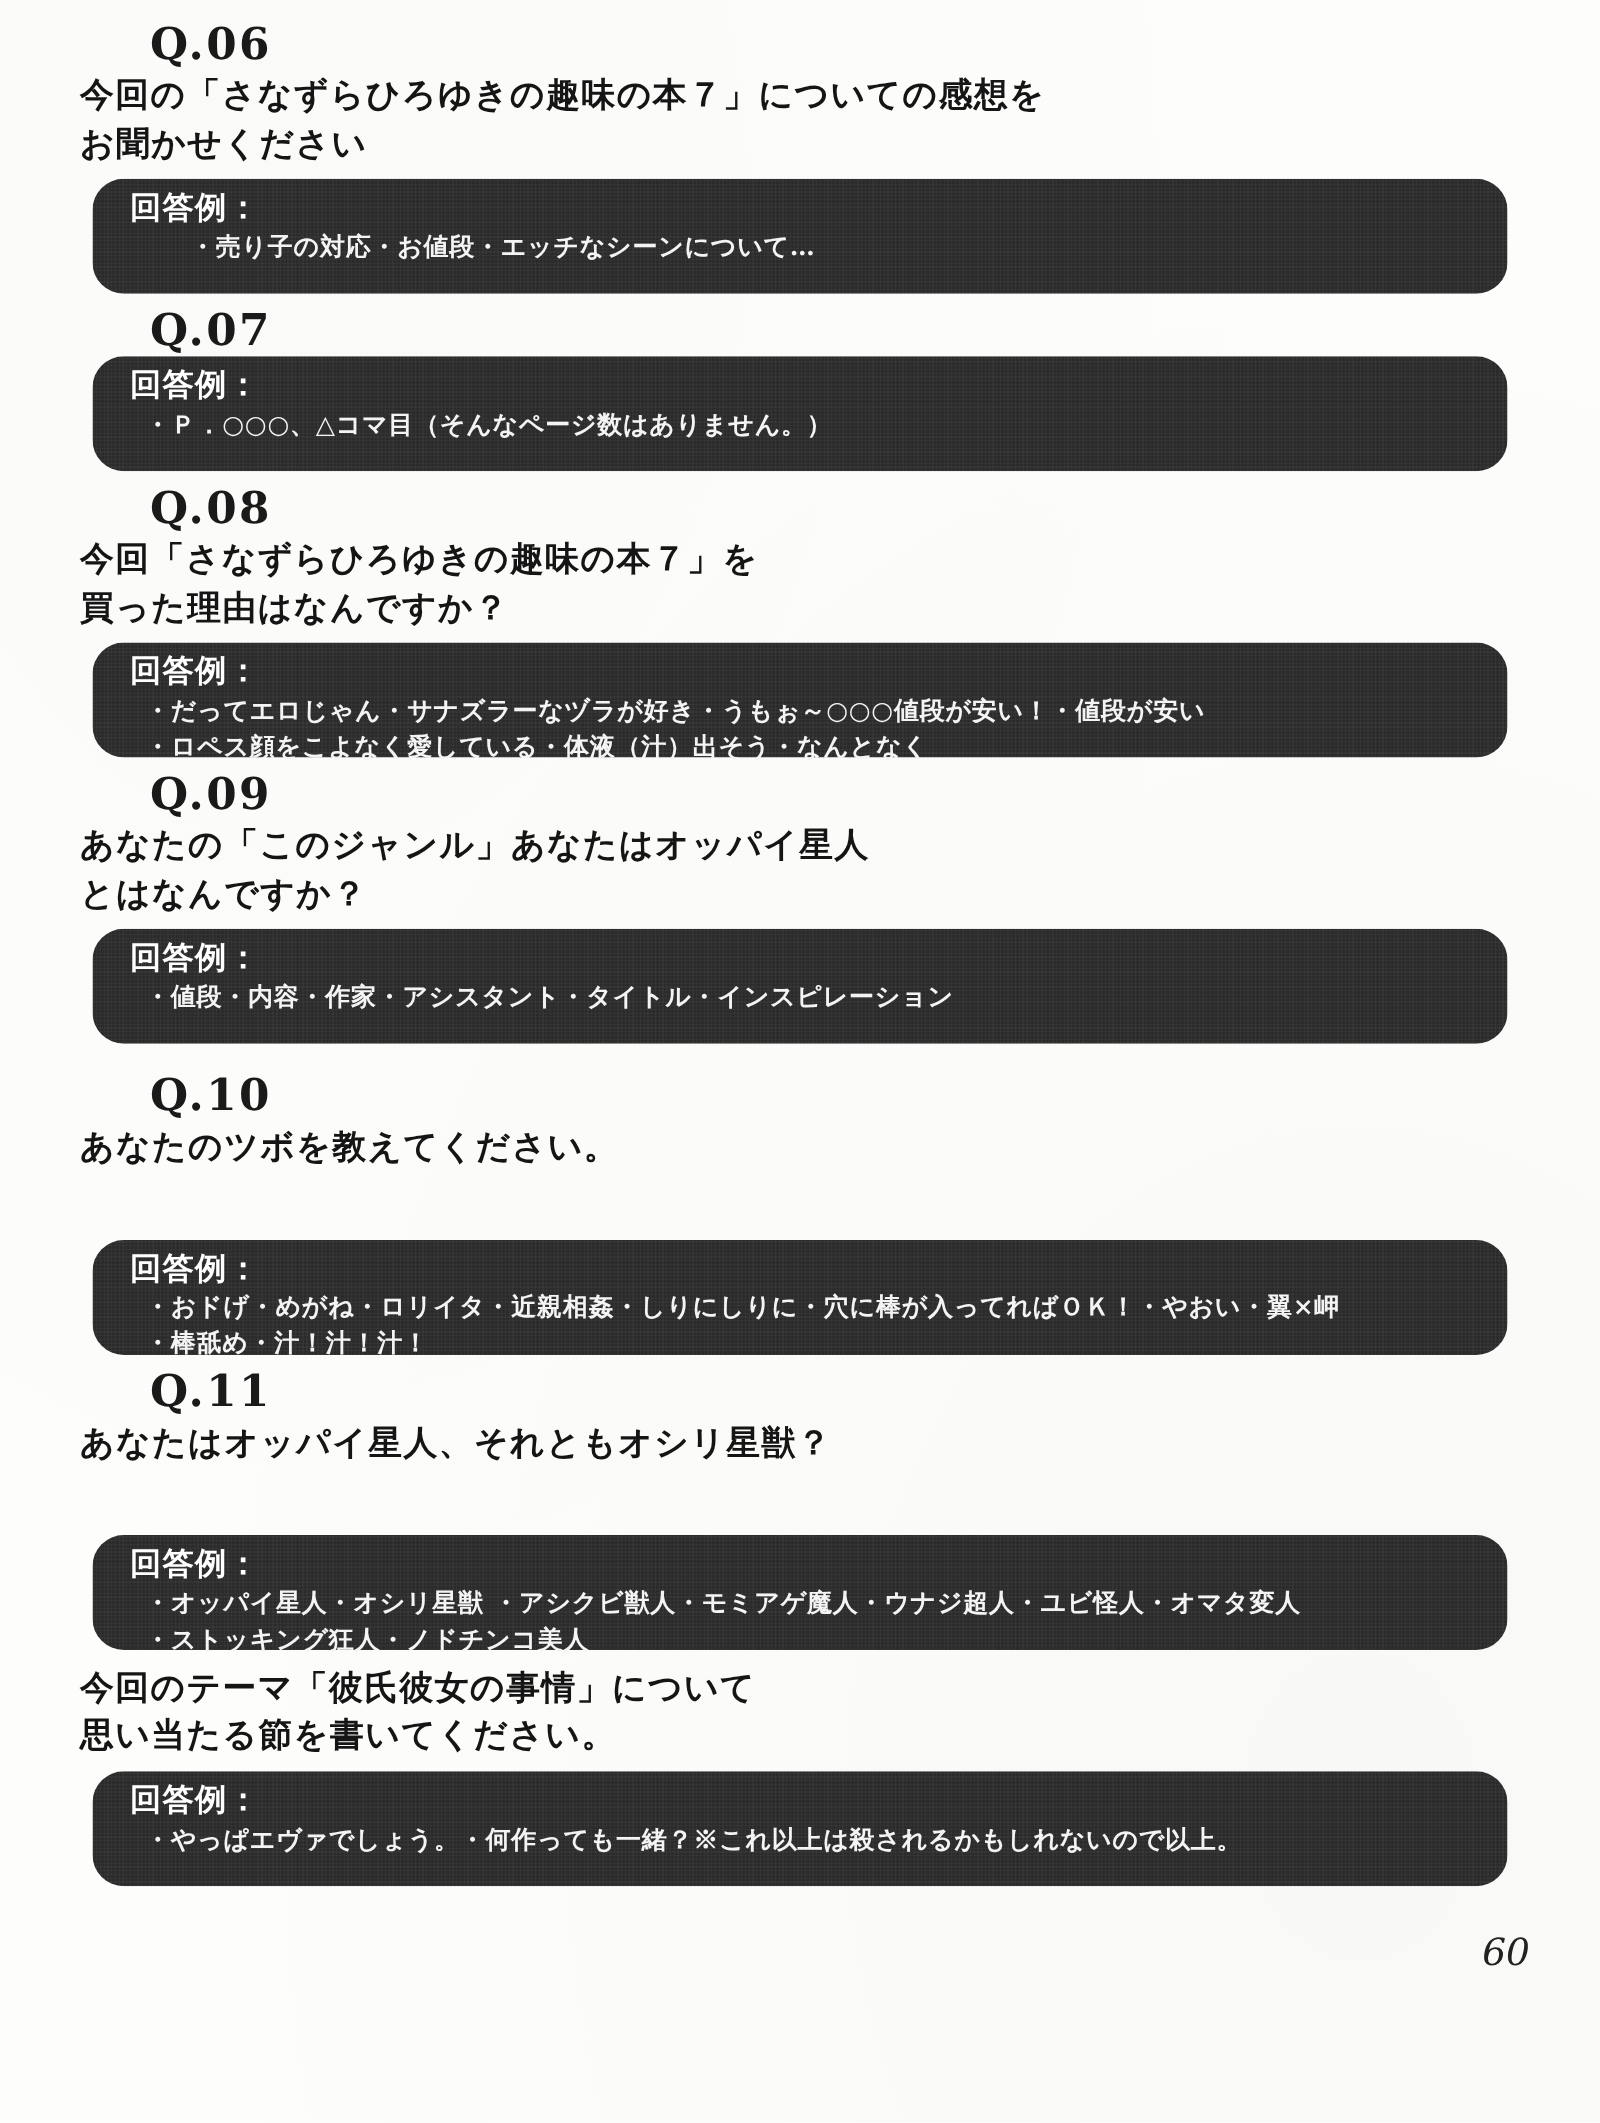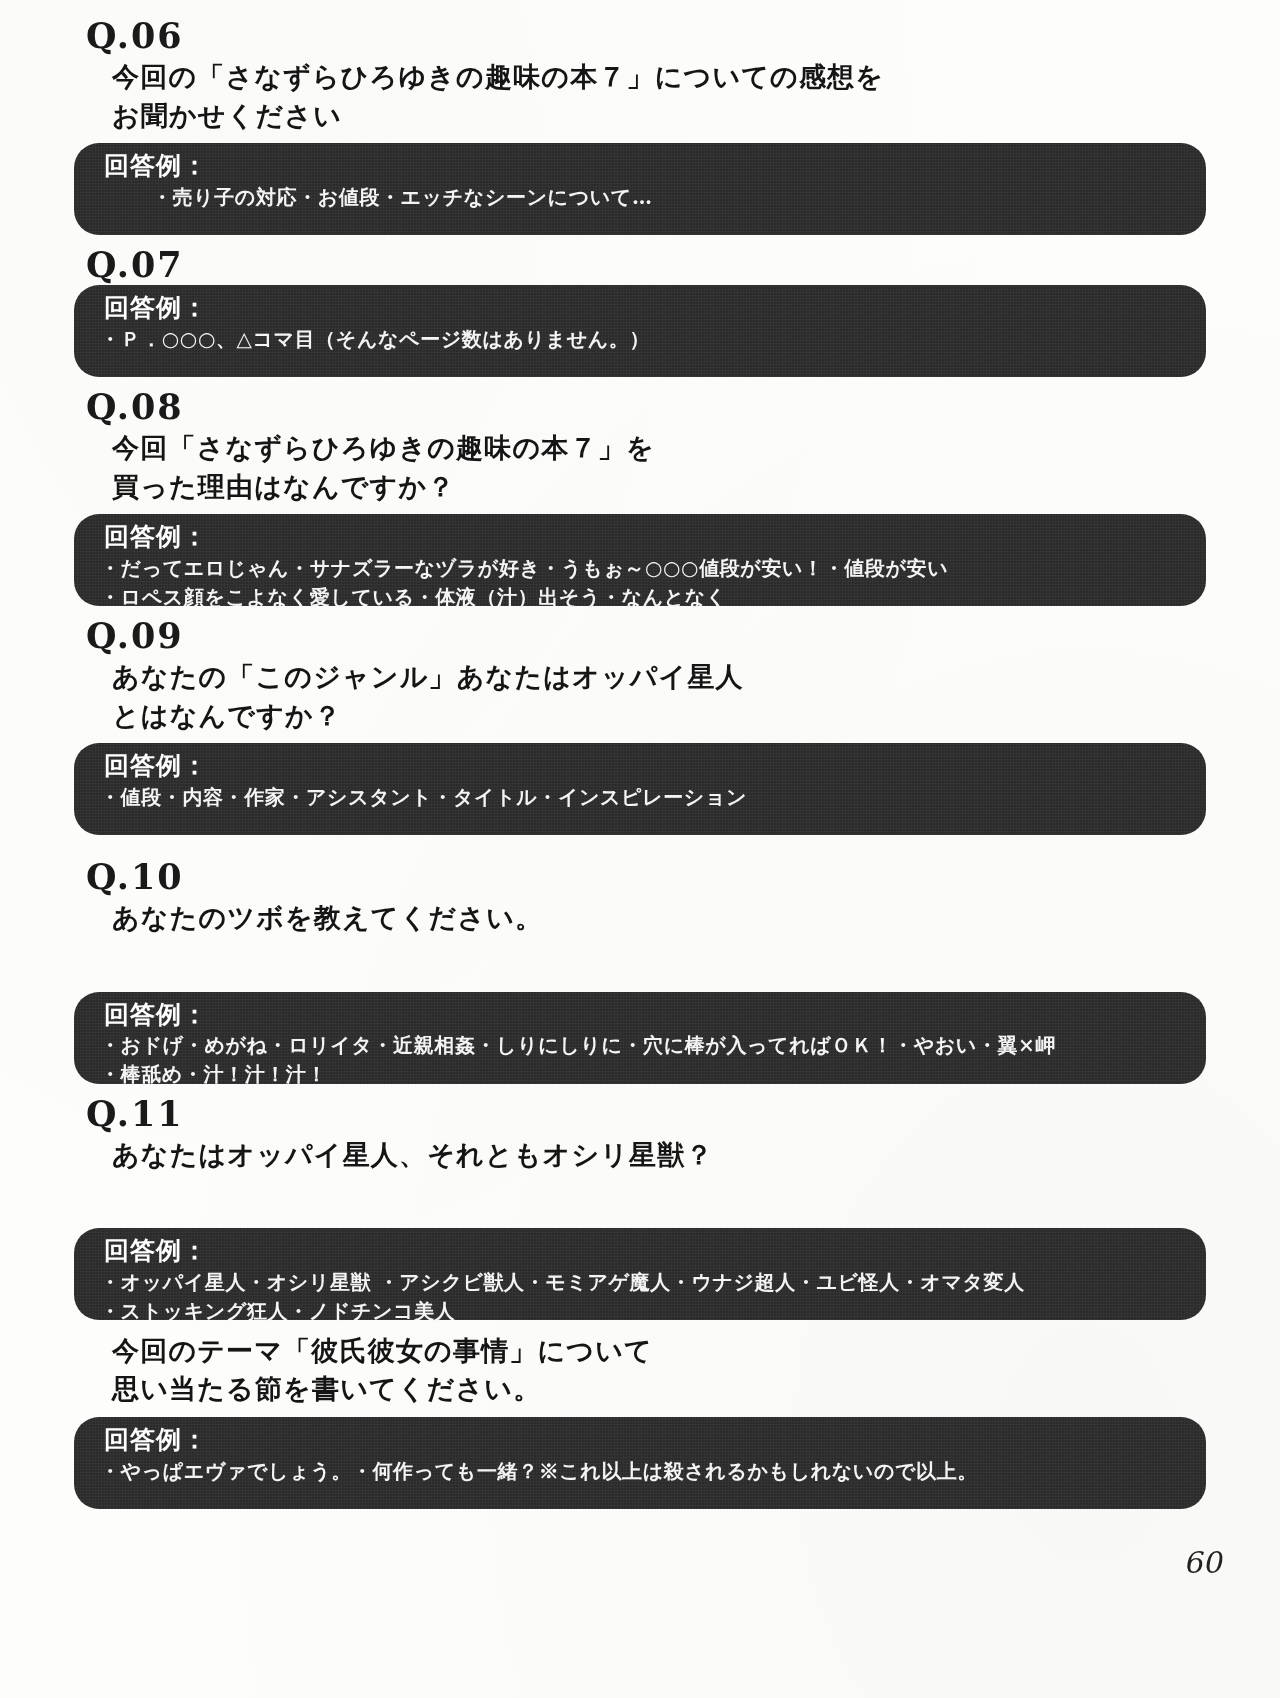--- a/index.html
+++ b/index.html
@@ -39,26 +39,26 @@
   }
   .qblock {
     margin: 0;
     padding: 0;
   }
   .q-num {
     font-family: "DejaVu Serif", "Liberation Serif", serif;
     font-size: 35px;
     font-weight: 700;
     letter-spacing: 2px;
-    margin-left: 86px;
+    margin-left: 120px;
     line-height: 1.15;
     color: #1a1a1a;
   }
   .q-lines {
-    margin-left: 112px;
+    margin-left: 64px;
     margin-top: 2px;
     margin-bottom: 8px;
   }
   .q-line {
     font-size: 27px;
     font-weight: 700;
     line-height: 1.42;
     letter-spacing: 1.2px;
     color: #151515;
     white-space: nowrap;
@@ -80,21 +80,21 @@
     font-weight: 700;
     letter-spacing: 1px;
     margin-left: 30px;
     line-height: 1.35;
     color: #ffffff;
   }
   .answer-line {
     font-size: 20px;
     font-weight: 700;
     line-height: 1.45;
-    margin-left: 26px;
+    margin-left: 42px;
     letter-spacing: 0.6px;
     color: #f4f4f4;
     white-space: nowrap;
   }
   .answer-line.indented {
     margin-left: 78px;
   }
   .spacer-sm { height: 10px; }
   .spacer-md { height: 22px; }
   .spacer-lg { height: 46px; }

